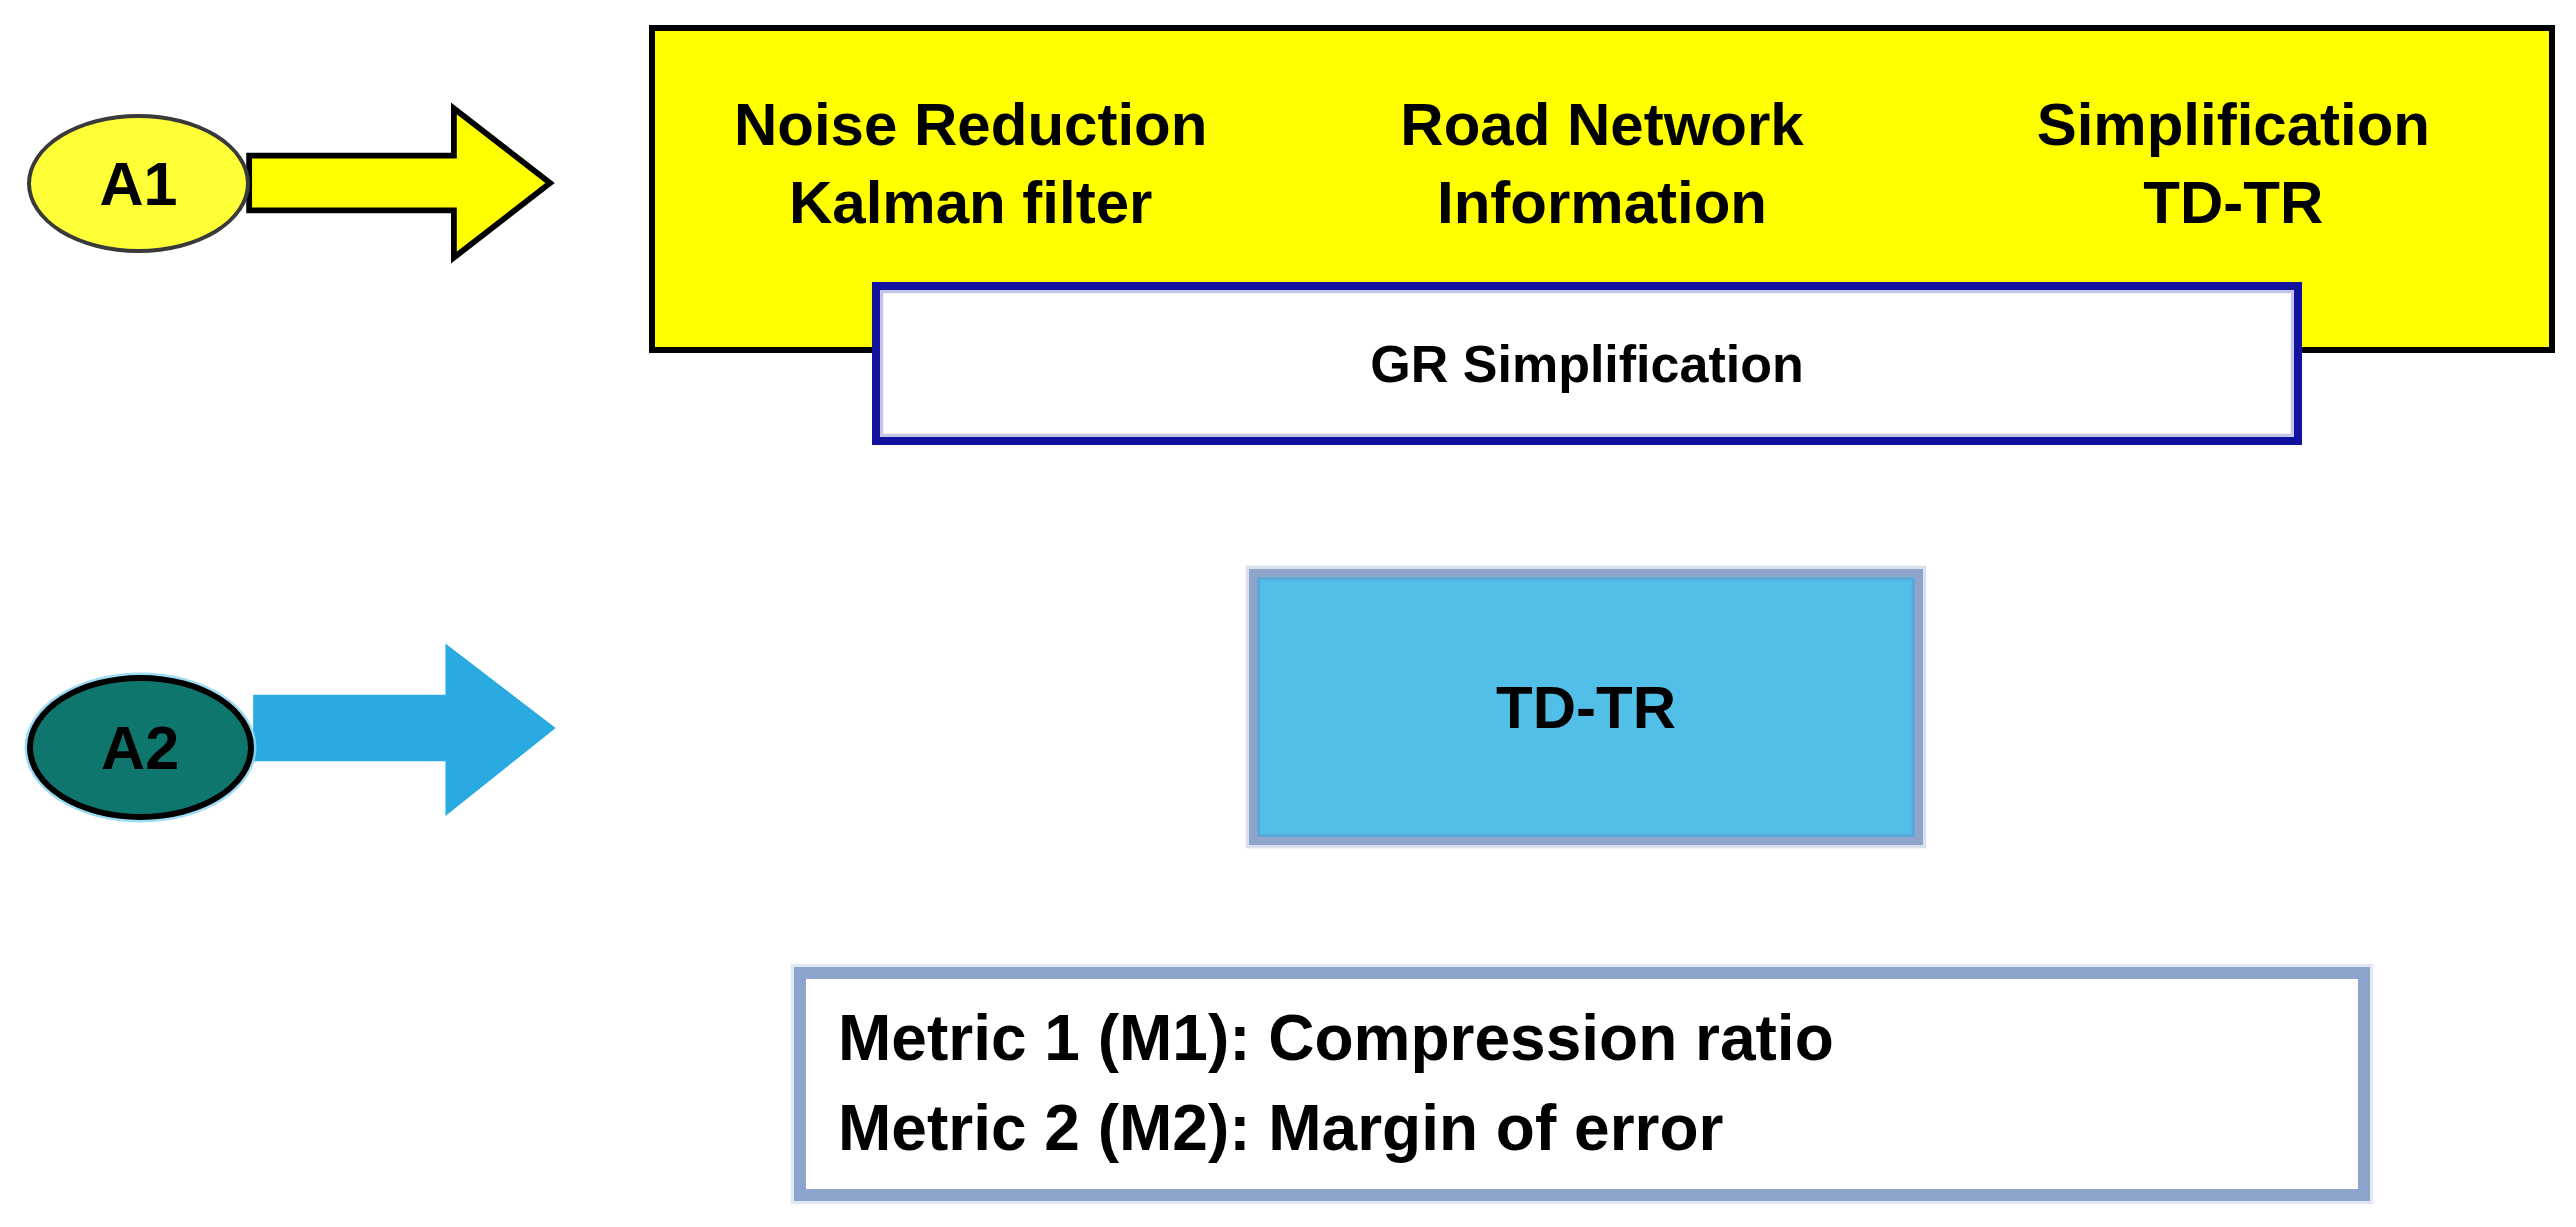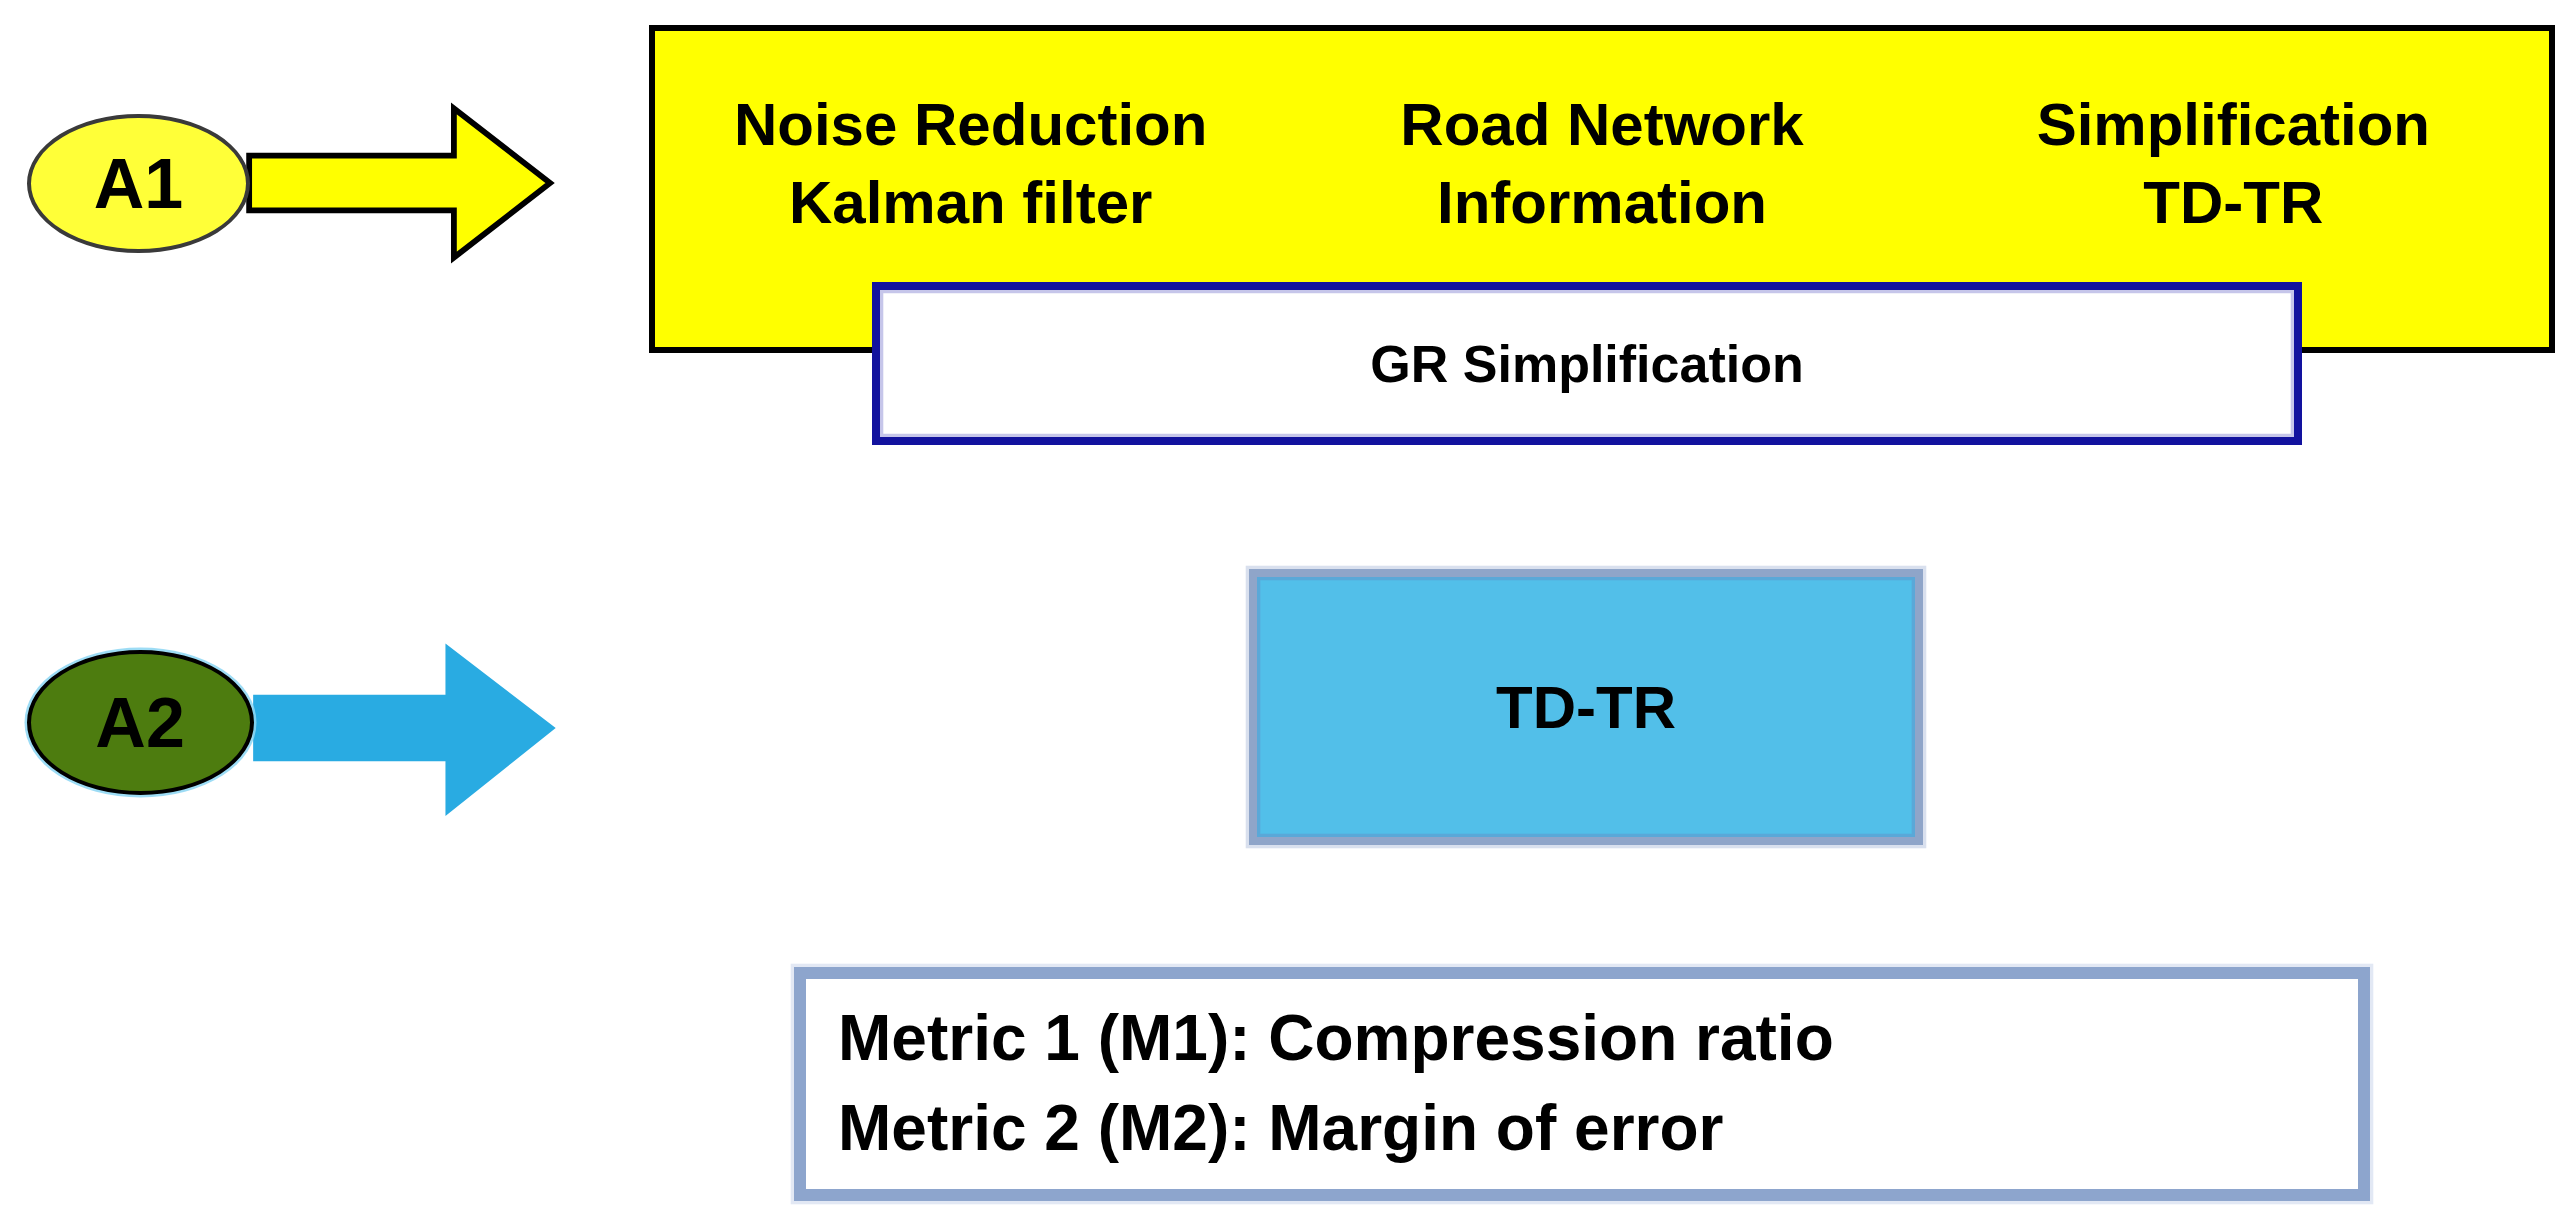--- a/index.html
+++ b/index.html
@@ -14,32 +14,32 @@
   }
   .abs { position: absolute; box-sizing: border-box; }
 
   
   .badge {
     border-radius: 50%;
     display: flex;
     align-items: center;
     justify-content: center;
     font-weight: bold;
-    font-size: 70px;
+    font-size: 61px;
     z-index: 3;
   }
   .badge-a1 {
     left: 27px; top: 114px; width: 223px; height: 139px;
     background: #FFFF38;
     border: 4.2px solid #3A3A3A;
   }
   .badge-a2 {
-    left: 26.6px; top: 650px; width: 227px; height: 145px;
-    background: #4d7c0f;
-    border: 4px solid #000000;
+    left: 26.6px; top: 675px; width: 227px; height: 145px;
+    background: #0f766e;
+    border: 6px solid #000000;
     box-shadow: 0 0 0 2.5px rgba(140,214,243,0.85);
   }
 
   .arrow-svg { z-index: 1; display: block; }
 
   
   .yellow-box {
     left: 649px; top: 25px; width: 1906px; height: 328px;
     background: #FFFF00;
     border: 6.6px solid #000000;

